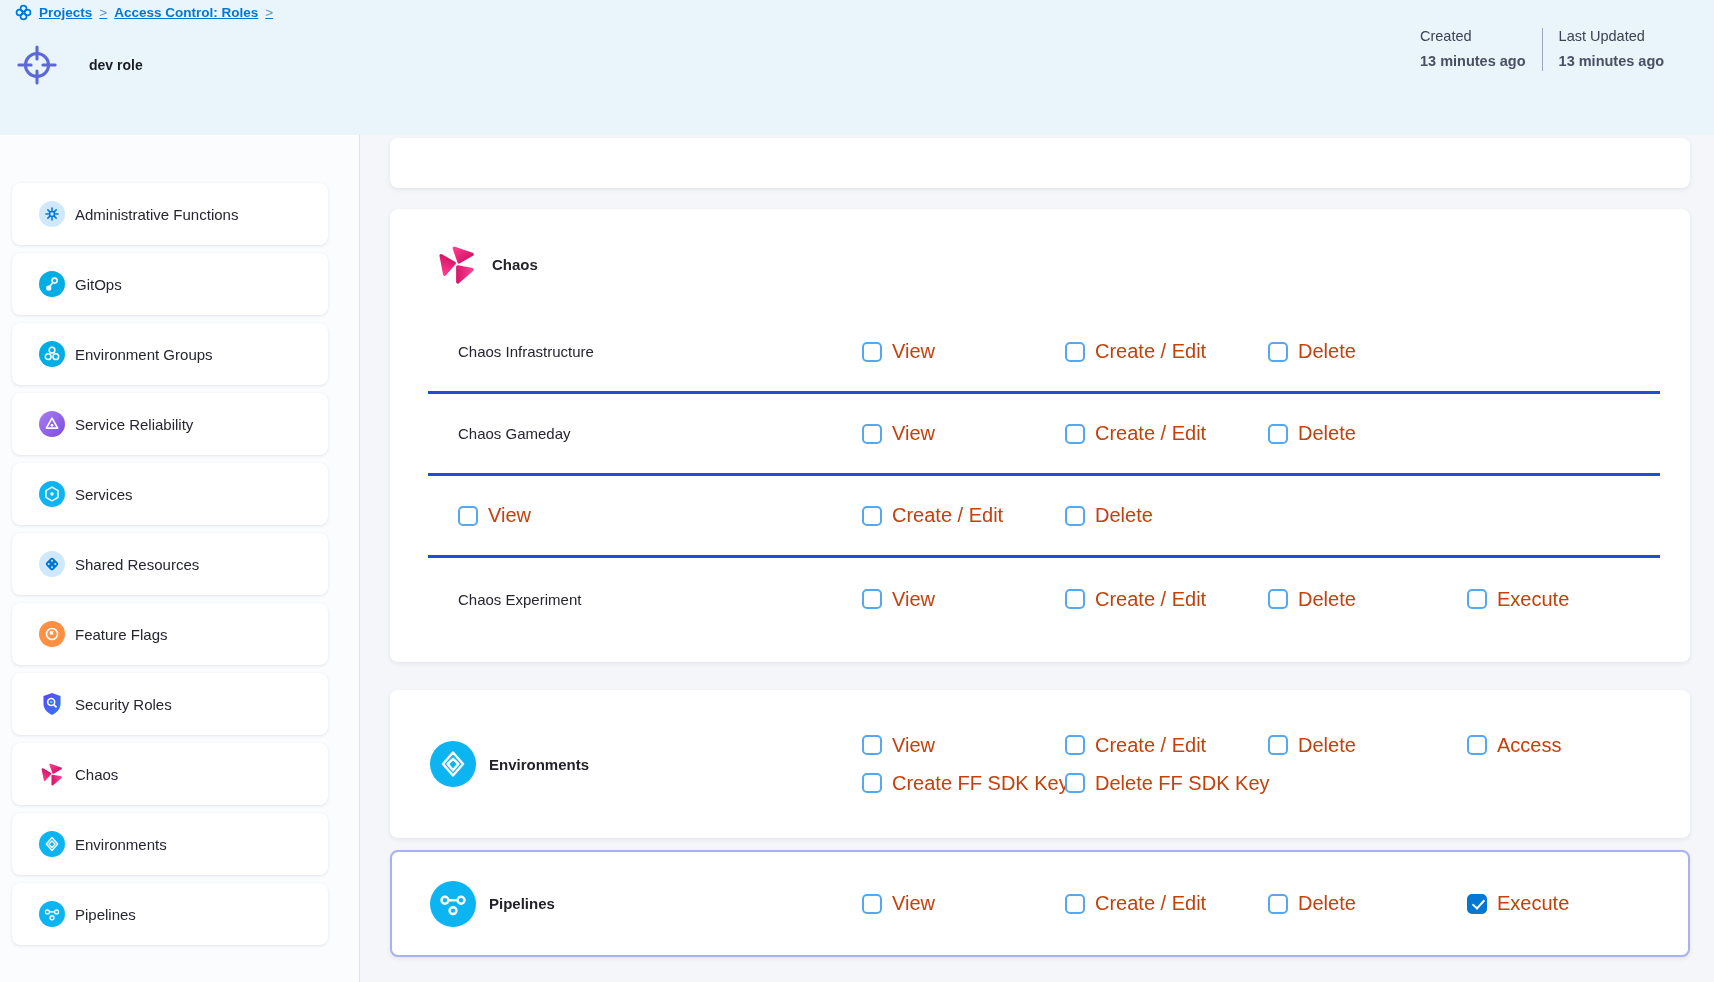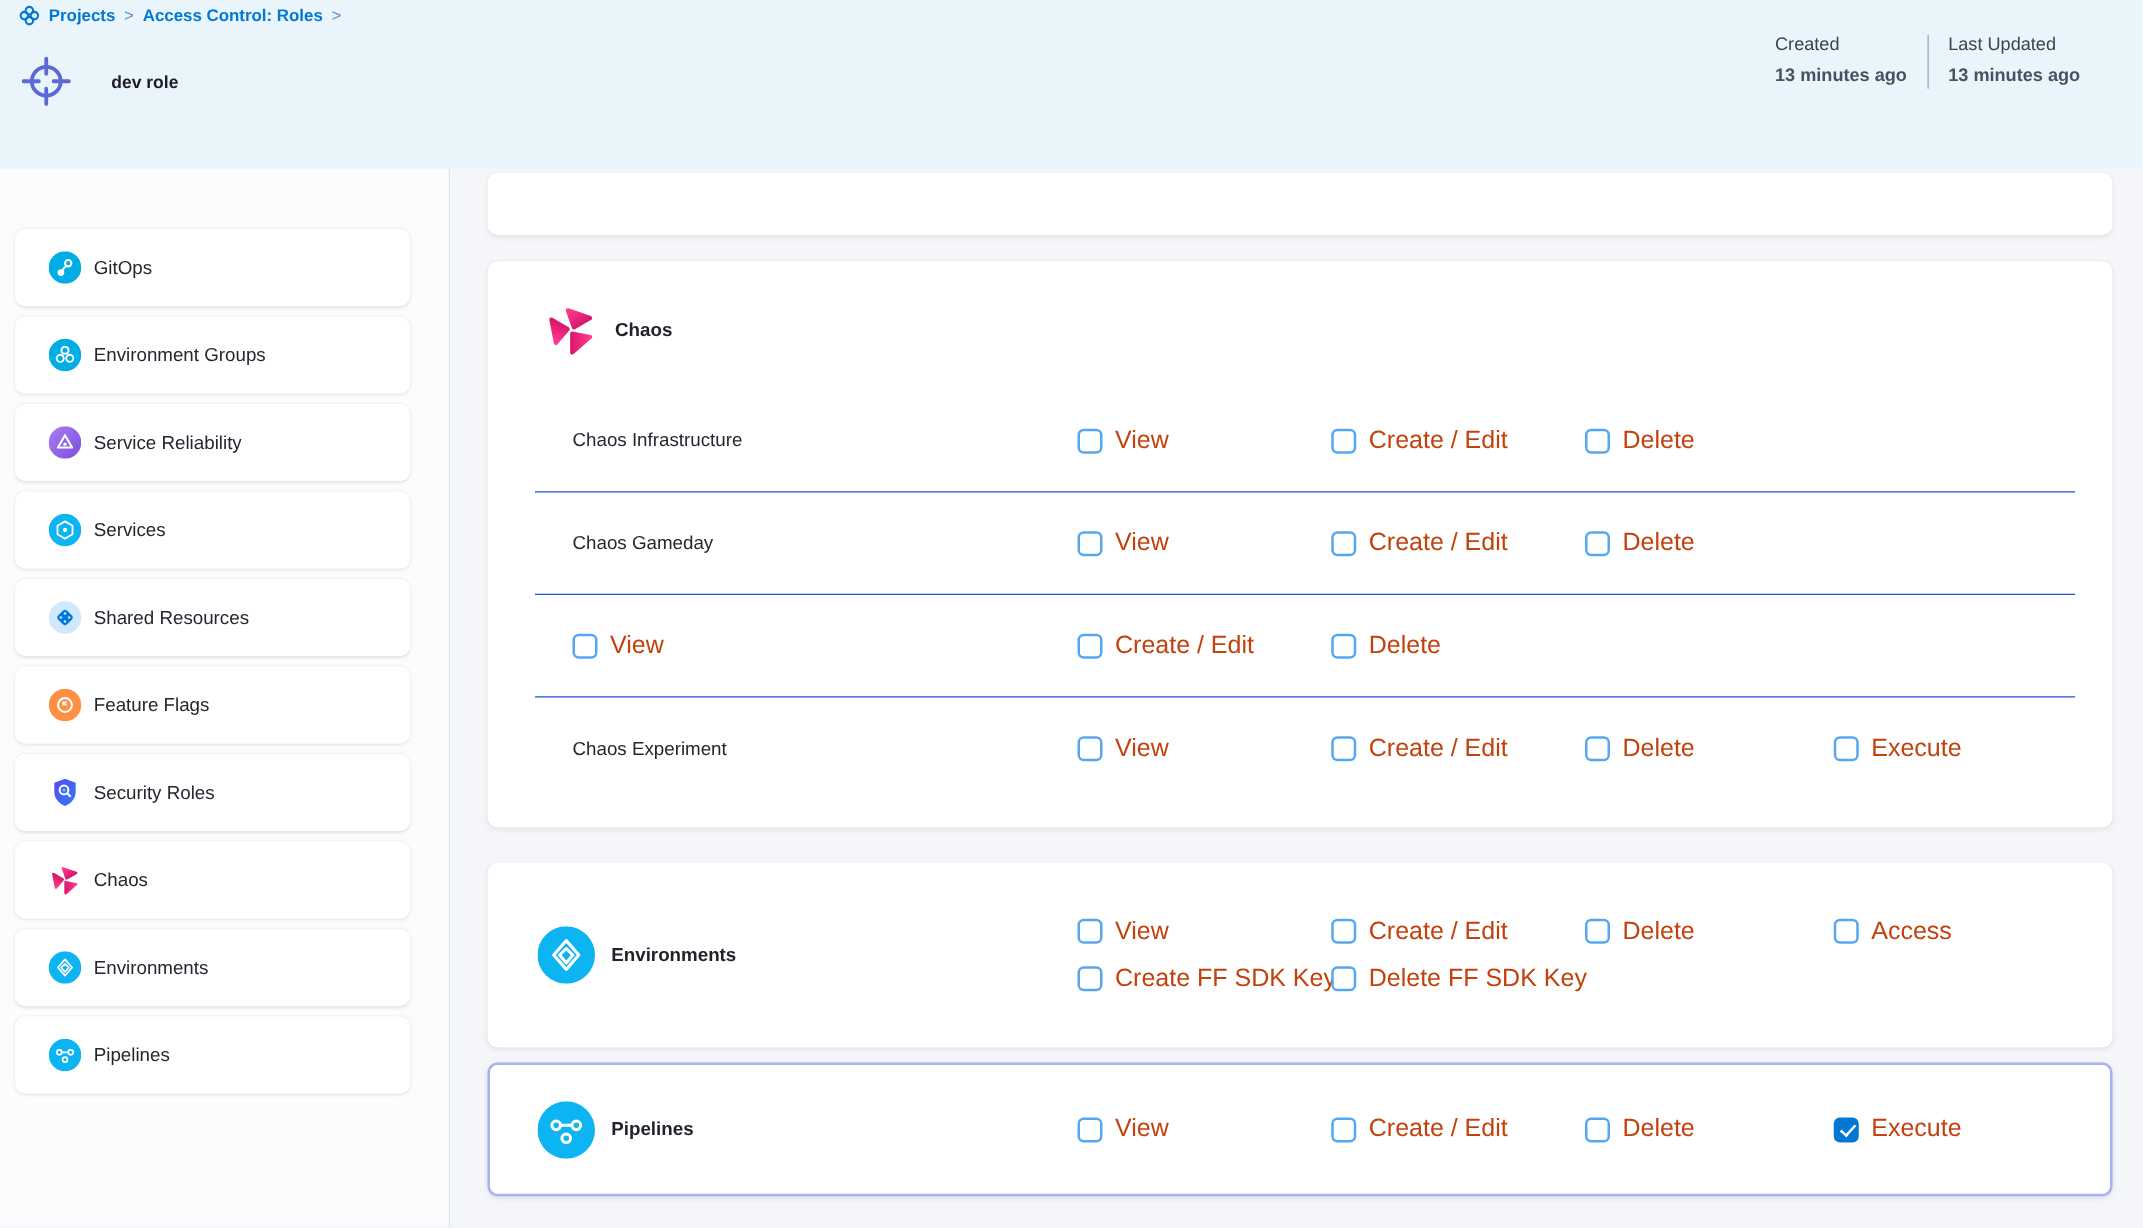--- a/index.html
+++ b/index.html
@@ -2,21 +2,21 @@
 <html><head>
 <meta charset="utf-8">
 <style>
   html,body{margin:0;padding:0;background:#f4f6fa;}
   *{box-sizing:border-box;}
   body{font-family:"Liberation Sans","DejaVu Sans",sans-serif;}
   .screen{position:relative;width:1714px;height:982px;overflow:hidden;background:#f4f6fa;}
 
   
   .page-header{position:absolute;top:0;left:0;width:1714px;height:135px;background:#e9f5fb;}
-  .breadcrumb{position:absolute;top:4px;left:15px;display:flex;align-items:center;gap:7px;font-size:13.5px;font-weight:600;color:#0278d5;}
+  .breadcrumb{position:absolute;top:4px;left:15px;display:flex;align-items:center;gap:7px;font-size:13.5px;font-weight:600;color:#0278d5;text-decoration:underline;}
   .breadcrumb .bc-icon{width:17px;height:17px;display:inline-flex;}
   .bc-link{cursor:pointer;}
   .bc-sep{color:#5a93c7;font-weight:400;}
   .title-row{position:absolute;top:44px;left:16px;display:flex;align-items:center;}
   .title-icon{width:42px;height:42px;display:inline-flex;}
   .page-title{margin-left:31px;font-size:14px;font-weight:600;color:#1b1c28;}
   .header-meta{position:absolute;top:26px;left:1420px;display:flex;align-items:stretch;}
   .meta-block{display:flex;flex-direction:column;gap:5px;font-size:14.5px;color:#45495b;line-height:20px;white-space:nowrap;}
   .meta-label{color:#3d4153;}
   .meta-value{color:#4a4f63;font-weight:bold;}
@@ -43,21 +43,21 @@
   #card-chaos .group-head{position:absolute;top:33px;left:45px;}
   #card-env .group-head{padding-left:40px;}
   #card-pipe .group-head{padding-left:38px;}
   .g-icon{width:46px;height:46px;flex:none;display:inline-flex;}
   #card-chaos .g-icon{width:44px;height:44px;}
   .g-title{margin-left:13px;font-size:15px;font-weight:700;color:#22222a;white-space:nowrap;}
 
   .rows{position:absolute;top:103px;left:0;right:0;}
   .perm-row{display:grid;grid-template-columns:404px 203px 203px 199px auto;align-items:center;
     height:82px;margin-left:38px;margin-right:30px;padding-left:30px;}
-  .perm-row.with-divider{border-bottom:1px solid #1d4ed8;}
+  .perm-row.with-divider{border-bottom:3px solid #1d4ed8;}
   .row-label{font-size:15px;color:#25262f;white-space:nowrap;}
 
   .perm-stack{display:flex;flex-direction:column;}
   .perm-row-r{display:grid;grid-template-columns:203px 203px 199px auto;align-items:center;height:38px;}
 
   .perm-cell{display:flex;align-items:center;}
   .cb{width:20px;height:20px;flex:none;border:2px solid #55a8ef;border-radius:5px;background:#fff;cursor:pointer;position:relative;}
   .cb.checked{background:#0278d5;border-color:#0278d5;}
   .cb.checked::after{content:"";position:absolute;left:5.5px;top:1.5px;width:5px;height:10px;
     border:solid #fff;border-width:0 2.4px 2.4px 0;transform:rotate(42deg);}
@@ -103,20 +103,32 @@
       </div>
       <div class="meta-divider"></div>
       <div class="meta-block">
         <span class="meta-label">Last Updated</span>
         <span class="meta-value">13 minutes ago</span>
       </div>
     </div>
   </div>
 
   <div class="sidebar" id="sidebar-slot">
+      <div class="side-card">
+        <span class="side-icon">
+          <svg viewBox="0 0 32 32" width="100%" height="100%">
+            <circle cx="16" cy="16" r="16" fill="#cfe8fb"></circle>
+            <g stroke="#0278d5" stroke-width="2" fill="none" stroke-linecap="round">
+              <circle cx="16" cy="16" r="3.1"></circle>
+              <path d="M16 8.6v2.8M16 20.6v2.8M8.6 16h2.8M20.6 16h2.8M10.8 10.8l2 2M19.2 19.2l2 2M21.2 10.8l-2 2M12.8 19.2l-2 2"></path>
+            </g>
+          </svg>
+        </span>
+        <span class="side-label">Administrative Functions</span>
+      </div>
       <div class="side-card">
         <span class="side-icon">
           <svg viewBox="0 0 32 32" width="100%" height="100%">
             <circle cx="16" cy="16" r="16" fill="#00ade4"></circle>
             <g stroke="#fff" stroke-width="2" fill="none">
               <circle cx="19.2" cy="11.8" r="3.1"></circle>
               <circle cx="12" cy="21" r="2.3" fill="#fff"></circle>
               <path d="M13.5 18.6l3.6-4.4"></path>
             </g>
           </svg>

